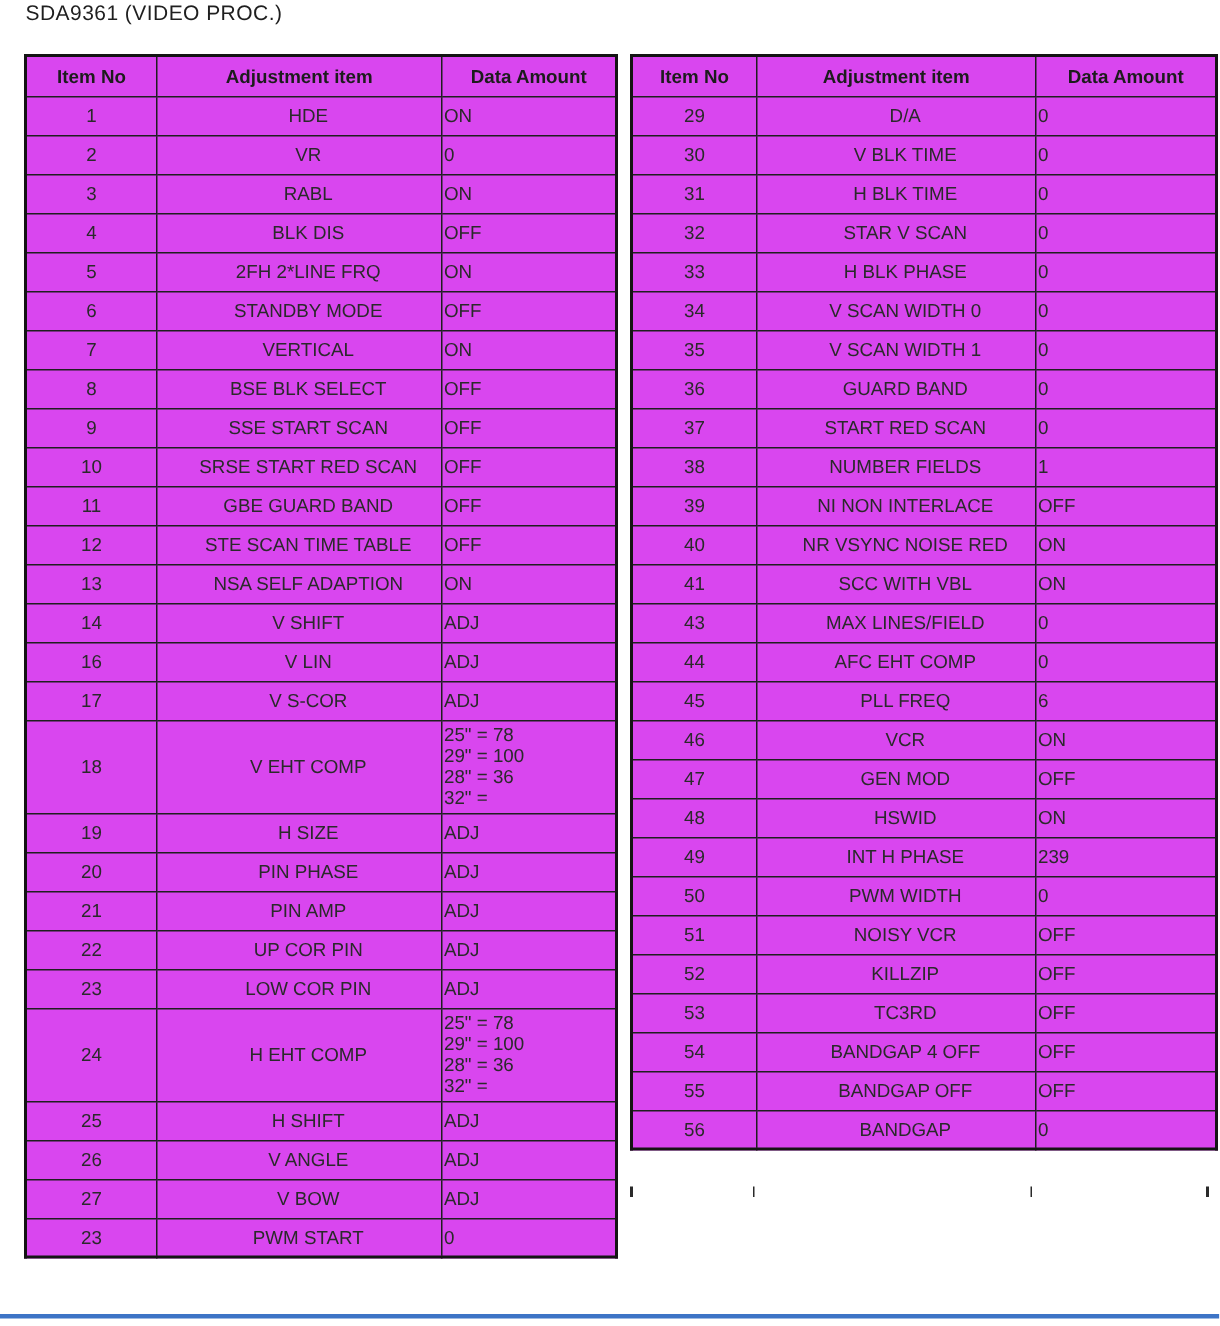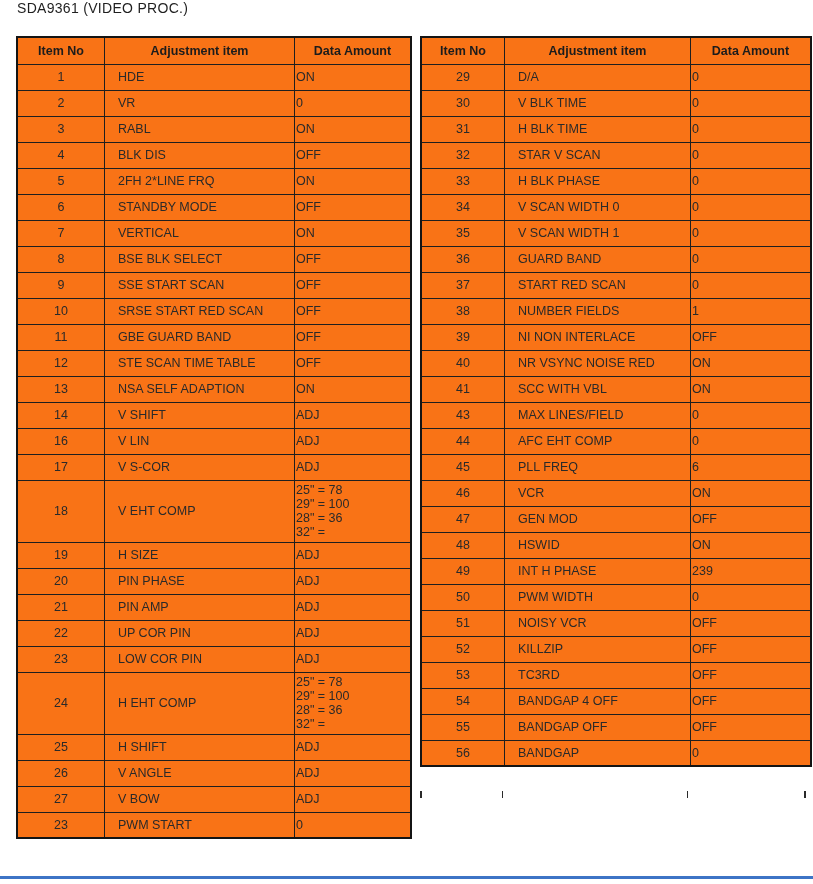--- a/index.html
+++ b/index.html
@@ -23,41 +23,41 @@
     font-size: 14px;
     letter-spacing: 0.3px;
     color: #1f1f1f;
   }
   table.adj-table {
     position: absolute;
     top: 36px;
     border-collapse: collapse;
     table-layout: fixed;
     border: 2px solid #141414;
-    background: #f97316;
+    background: #d946ef;
   }
   #table-left  { left: 16px;  width: 390px; }
   #table-right { left: 420px; width: 386px; }
   .adj-table th, .adj-table td {
     border: 1px solid #1f1f1f;
     font-size: 12.5px;
     color: #2a2a2a;
     overflow: hidden;
     white-space: nowrap;
   }
   .adj-table thead tr { height: 27px; }
   .adj-table tbody tr { height: 26px; }
   .adj-table tbody tr.tall { height: 62px; }
   .adj-table th {
     font-weight: bold;
     text-align: center;
     color: #1c1c1c;
   }
   .adj-table td.c-no  { text-align: center; }
-  .adj-table td.c-item{ text-align: left; padding-left: 13px; }
+  .adj-table td.c-item{ text-align: center; padding-left: 13px; }
   .adj-table td.c-val { text-align: left; }
   #table-left  .c-no  { width: 84px; }
   #table-left  .c-item{ width: 187px; }
   #table-left  .c-val { width: 113px; }
   #table-right .c-no  { width: 80px; }
   #table-right .c-item{ width: 183px; }
   #table-right .c-val { width: 117px; }
   .adj-table td .vline {
     line-height: 14px;
     font-size: 12.5px;

